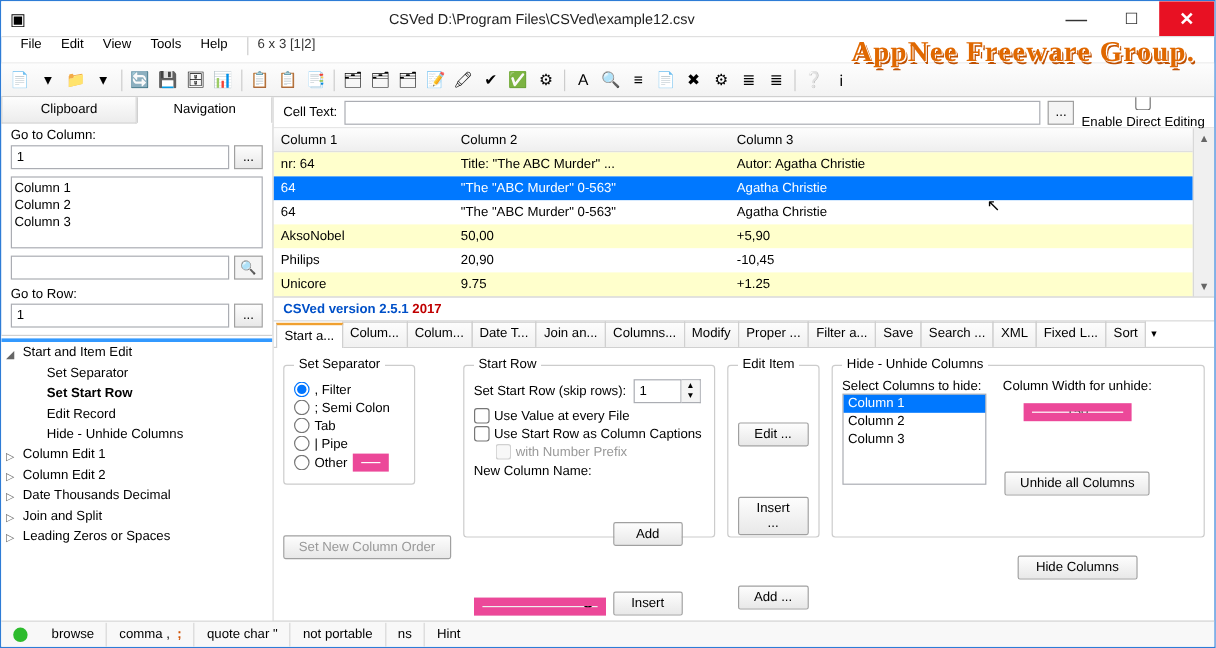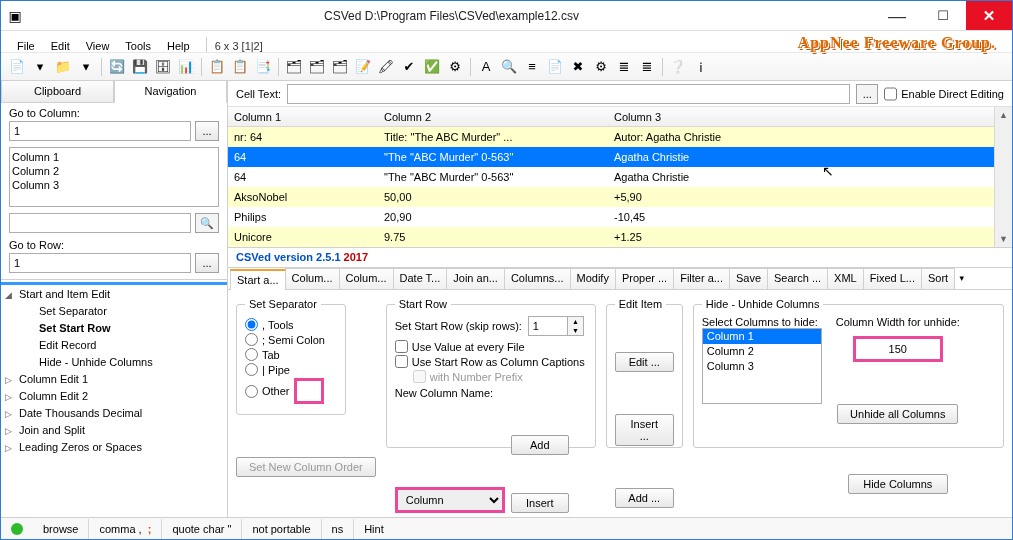--- a/index.html
+++ b/index.html
@@ -4,25 +4,25 @@
 <style>
 * { box-sizing:border-box; margin:0; padding:0; font-family:"Segoe UI",Tahoma,sans-serif; font-size:11px; }
 body { background:#fff; width:1013px; height:540px; overflow:hidden; border:1px solid #2e7cd6; }
 .titlebar { height:30px; background:#fff; display:flex; align-items:center; border-bottom:1px solid #e0e0e0; }
 .titlebar .ico { width:28px; text-align:center; font-size:14px; }
 .titlebar .ttl { flex:1; text-align:center; font-size:12px; color:#222; }
 .winbtns { display:flex; }
 .winbtn { width:46px; height:29px; display:flex; align-items:center; justify-content:center; font-size:13px; color:#333; }
 .winbtn.close { background:#e81123; color:#fff; font-size:15px; font-weight:bold; }
 .winbtn.min { font-size:18px; line-height:10px; }
-.menubar { height:22px; display:flex; align-items:flex-end; padding:0 8px; gap:2px; border-bottom:1px solid #e8e8e8; }
+.menubar { height:22px; display:flex; align-items:flex-start; padding:0 8px; gap:2px; border-bottom:1px solid #e8e8e8; }
 .menu { padding:2px 8px; }
 .menudiv { width:1px; height:15px; background:#ccc; margin:0 6px; }
 .menuinfo { font-size:11px; color:#333; }
-.brand { margin-left:auto; font-family:"Comic Sans MS",cursive; font-size:16px; font-weight:bold; color:#e06800; text-shadow:1px 1px 0 #fff, 2px 2px 0 #c05000; padding-right:8px; letter-spacing:1px; }
+.brand { margin-left:auto; font-family:"Comic Sans MS",cursive; font-size:24px; font-weight:bold; color:#e06800; text-shadow:1px 1px 0 #fff, 2px 2px 0 #c05000; padding-right:8px; letter-spacing:1px; }
 .toolbar { height:28px; display:flex; align-items:center; padding:0 6px; gap:3px; border-bottom:1px solid #d0d0d0; background:linear-gradient(#fdfdfd,#f3f3f3); }
 .tbtn { width:20px; height:20px; display:flex; align-items:center; justify-content:center; font-size:13px; border-radius:2px; }
 .tsep { width:1px; height:18px; background:#ccc; margin:0 2px; }
 .main { display:flex; height:calc(540px - 30px - 22px - 28px - 22px - 2px); }
 .left { width:227px; border-right:1px solid #d0d0d0; display:flex; flex-direction:column; }
 .navtabs { display:flex; height:22px; }
 .navtab { flex:1; border:1px solid #d0d0d0; border-top:none; text-align:center; line-height:20px; background:linear-gradient(#fdfdfd,#ececec); }
 .navtab.on { background:#fff; border-bottom:1px solid #fff; }
 .fld { padding:4px 8px 2px; }
 .fld label { display:block; margin-bottom:2px; }
@@ -36,21 +36,21 @@
 .searchrow button { width:24px; height:20px; border:1px solid #a0a0a0; background:#f4f4f4; }
 .tree { margin:4px 0 0 0; border-top:1px solid #d0d0d0; flex:1; overflow:hidden; padding:2px 0; background:#fff; }
 .treesel { background:#3399ff; height:3px; margin-bottom:1px; }
 .titem { padding:1px 4px 1px 18px; line-height:15px; position:relative; white-space:nowrap; }
 .titem.lvl2 { padding-left:38px; }
 .titem .tw { position:absolute; left:4px; top:2px; font-size:9px; color:#666; }
 .right { flex:1; display:flex; flex-direction:column; overflow:hidden; }
 .celltext { height:26px; display:flex; align-items:center; gap:6px; padding:0 8px; border-bottom:1px solid #e0e0e0; }
 .celltext input { flex:1; border:1px solid #abadb3; height:20px; padding:0 4px; }
 .celltext .dots { width:22px; height:20px; border:1px solid #a0a0a0; background:#f4f4f4; }
-.celltext label { display:flex; align-items:center; gap:4px; }
+.celltext label { display:flex; align-items:center; gap:4px;flex-direction:column; }
 .gridwrap { display:flex; }
 .grid { flex:1; font-family:"Courier New",monospace; font-size:12px; }
 .ghead { display:flex; background:linear-gradient(#fdfdfd,#efefef); border-bottom:1px solid #d8d8d8; height:20px; }
 .gcell { padding:2px 6px; line-height:16px; }
 .gc1 { width:150px; } .gc2 { width:230px; } .gc3 { flex:1; }
 .grow { display:flex; height:20px; }
 .yel { background:#ffffcc; } .wht { background:#fff; }
 .sel { background:#0078ff; color:#fff; }
 .gscroll { width:18px; background:#f0f0f0; border-left:1px solid #d8d8d8; display:flex; flex-direction:column; }
 .gscroll .ar { height:16px; text-align:center; font-size:9px; color:#666; line-height:16px; }
@@ -65,21 +65,21 @@
 fieldset { border:1px solid #ccc; padding:6px 8px 8px; border-radius:3px; }
 legend { padding:0 4px; font-size:11px; }
 .radio { display:flex; align-items:center; gap:4px; margin:2px 0; }
 .chk { display:flex; align-items:center; gap:4px; margin:2px 0; }
 .btn { border:1px solid #a0a0a0; background:linear-gradient(#fdfdfd,#e8e8e8); padding:3px 12px; border-radius:2px; min-width:58px; text-align:center;margin-top:34px; }
 .btn.wide { min-width:100px; }
 .spin { display:flex; }
 .spin input { width:40px; border:1px solid #abadb3; text-align:left; padding:0 4px; height:20px; }
 .spin .sp { width:16px; display:flex; flex-direction:column; border:1px solid #abadb3; border-left:none; }
 .spin .sp span { flex:1; font-size:7px; text-align:center; line-height:9px; background:#f4f4f4; }
-select,.txtin { border:3px solid #ec4899; height:26px; padding:0 4px; }
+select,.txtin { border:7px solid #ec4899; height:15px; padding:0 4px; }
 .colbox { border:1px solid #abadb3; width:120px; height:76px; background:#fff; font-size:11px; }
 .colbox div { padding:0 4px; line-height:15px; }
 .colbox .selc { background:#0078ff; color:#fff; }
 .statusbar { height:22px; border-top:1px solid #d0d0d0; display:flex; align-items:center; background:#f8f8f8; }
 .sseg { padding:0 10px; border-right:1px solid #d8d8d8; line-height:20px; height:20px; }
 .dot { width:12px; height:12px; border-radius:50%; background:#2dbb2d; margin:0 10px; }
 .semi { color:#d05000; font-weight:bold; }
 .cursor { position:absolute; font-size:14px; color:#000; pointer-events:none; }
 </style>
 </head>
@@ -263,21 +263,21 @@
       </div>
 
     <div class="panel">
 
       <div style="display:flex;flex-direction:column;gap:8px">
         <fieldset style="width:110px">
           <legend>Set Separator</legend>
           <div id="sepopts">
               <div class="radio">
                 <input type="radio" name="sep" checked="" style="">
-                <span>, Tools</span>
+                <span>, Filter</span>
               </div>
               <div class="radio">
                 <input type="radio" name="sep" style="">
                 <span>; Semi Colon</span>
               </div>
               <div class="radio">
                 <input type="radio" name="sep" style="">
                 <span>Tab</span>
               </div>
               <div class="radio">

